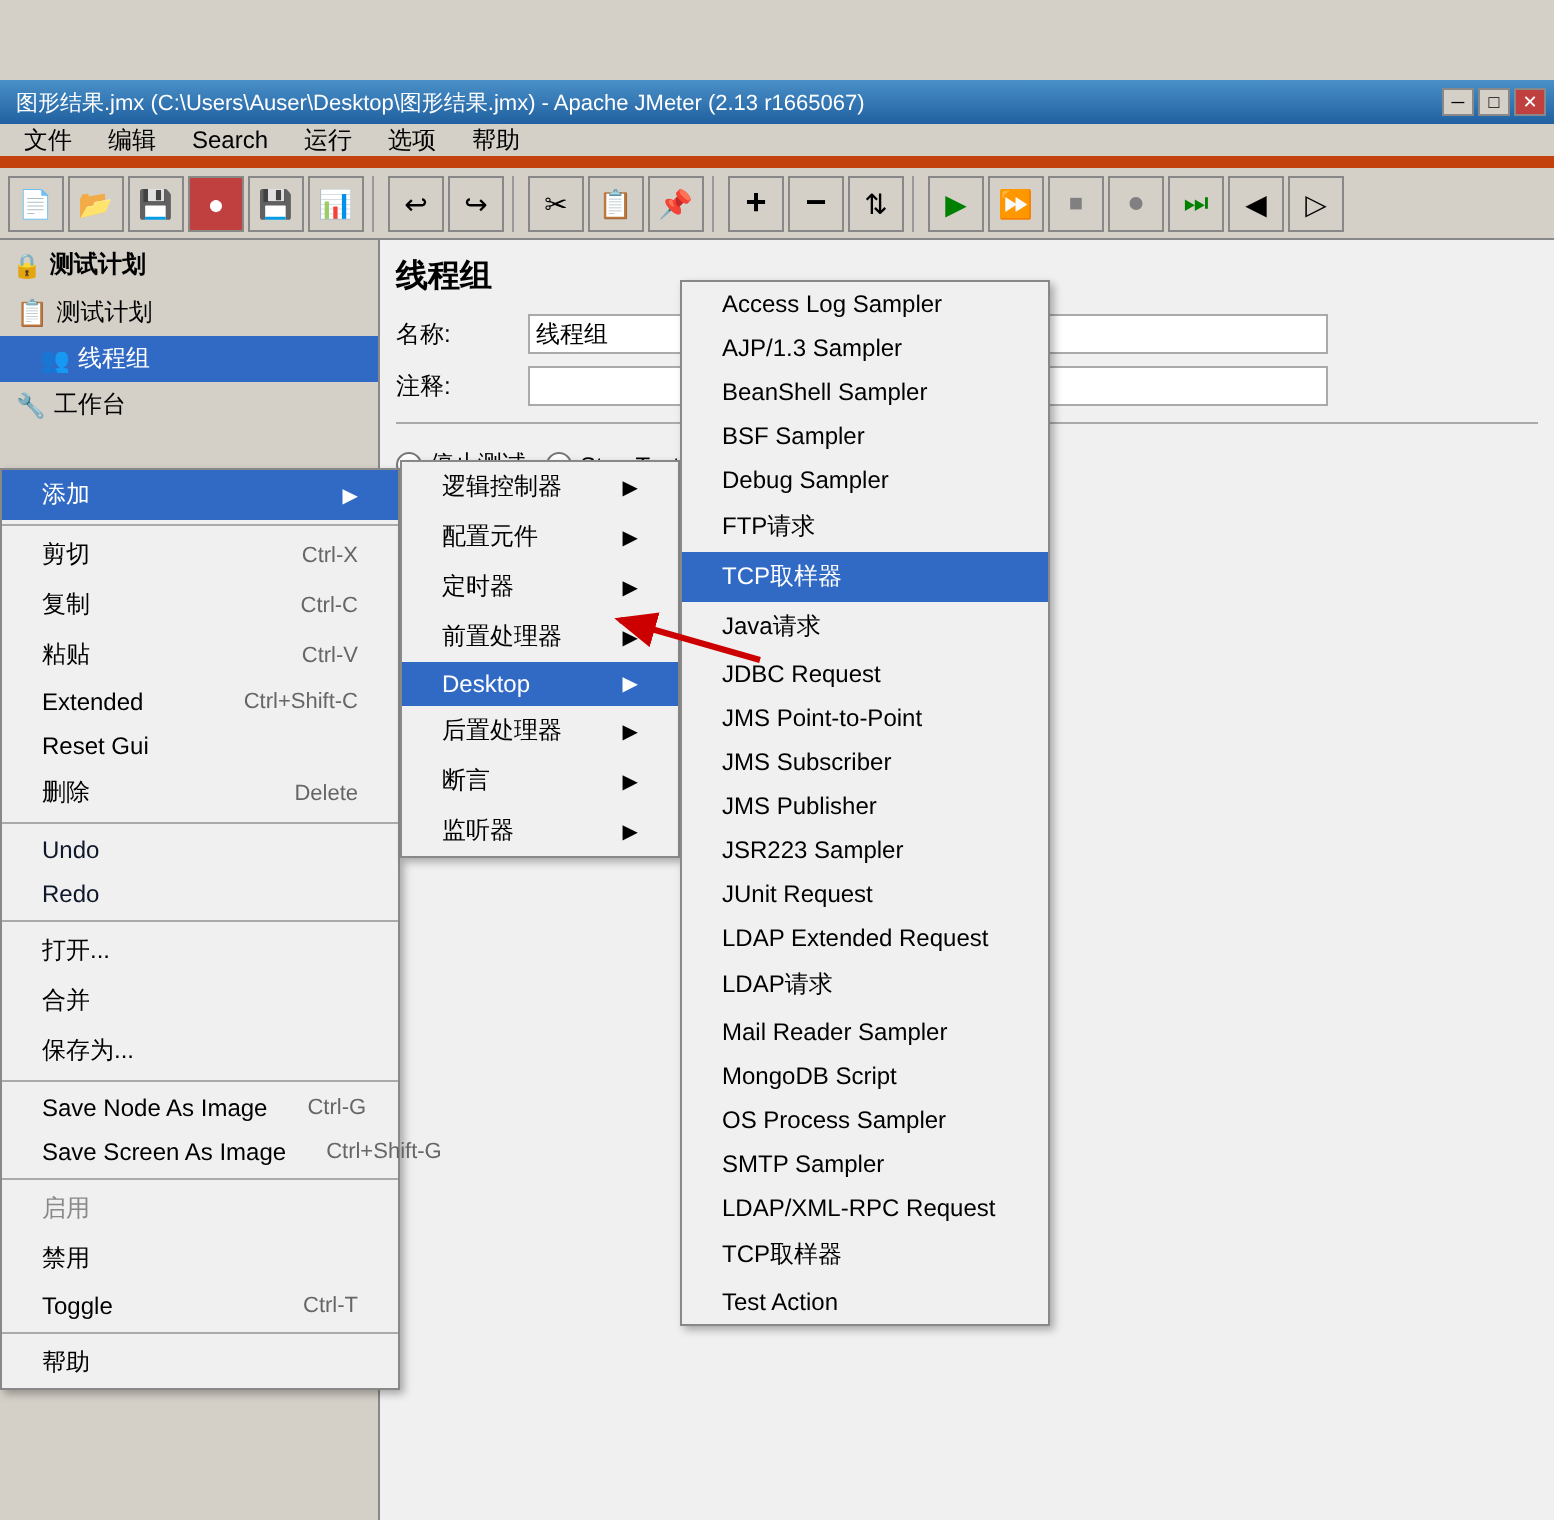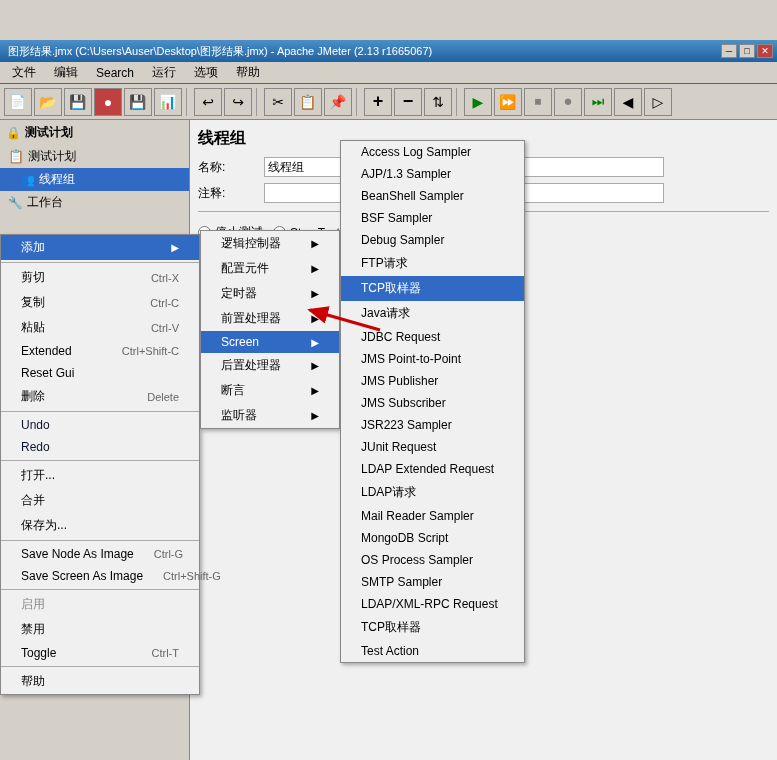--- a/index.html
+++ b/index.html
@@ -38,21 +38,21 @@
     }
     .title-bar-btn.close { background: #c04040; color: white; }
 
     
     .menu-bar {
       background: #d4d0c8;
       height: 22px;
       display: flex;
       align-items: center;
       padding: 0 4px;
-      border-bottom: 1px solid #c2410c;
+      border-bottom: 6px solid #c2410c;
       gap: 2px;
     }
     .menu-item {
       padding: 2px 8px;
       cursor: pointer;
       font-size: 12px;
     }
 
     
     .toolbar {
@@ -359,21 +359,21 @@
       </div>
       <div class="ctx-item">
         <span>定时器</span>
         <span class="ctx-arrow">▶</span>
       </div>
       <div class="ctx-item">
         <span>前置处理器</span>
         <span class="ctx-arrow">▶</span>
       </div>
       <div class="ctx-item highlighted">
-        <span>Screen</span>
+        <span>Desktop</span>
         <span class="ctx-arrow">▶</span>
       </div>
       <div class="ctx-item">
         <span>后置处理器</span>
         <span class="ctx-arrow">▶</span>
       </div>
       <div class="ctx-item">
         <span>断言</span>
         <span class="ctx-arrow">▶</span>
       </div>
@@ -440,24 +440,24 @@
       <div class="ctx-item">
         <span>Java请求</span>
       </div>
       <div class="ctx-item">
         <span>JDBC Request</span>
       </div>
       <div class="ctx-item">
         <span>JMS Point-to-Point</span>
       </div>
       <div class="ctx-item">
+        <span>JMS Subscriber</span>
+      </div>
+      <div class="ctx-item">
         <span>JMS Publisher</span>
-      </div>
-      <div class="ctx-item">
-        <span>JMS Subscriber</span>
       </div>
       <div class="ctx-item">
         <span>JSR223 Sampler</span>
       </div>
       <div class="ctx-item">
         <span>JUnit Request</span>
       </div>
       <div class="ctx-item">
         <span>LDAP Extended Request</span>
       </div>

